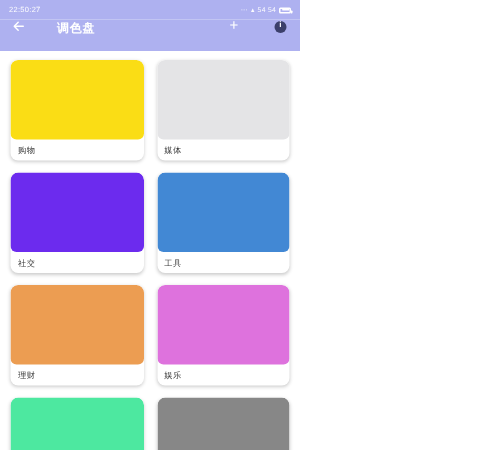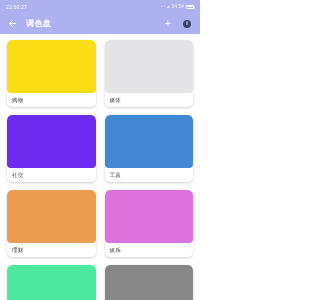--- a/index.html
+++ b/index.html
@@ -53,23 +53,23 @@
     width:5px;
     background:#ffffff;
     border-radius:.5px;
   }
 
   
   .appbar {
     height:21px;
     background:#aeb1f0;
     display:flex;
-    align-items:center;
+    align-items:flex-start;
     padding:0 8px;
-    gap:9px;
+    gap:21px;
   }
   .appbar .back {
     width:9px; height:9px;
     display:flex; align-items:center; justify-content:center;
     color:#ffffff;
     flex:0 0 auto;
   }
   .appbar .title {
     font-size:8px;
     color:#ffffff;

